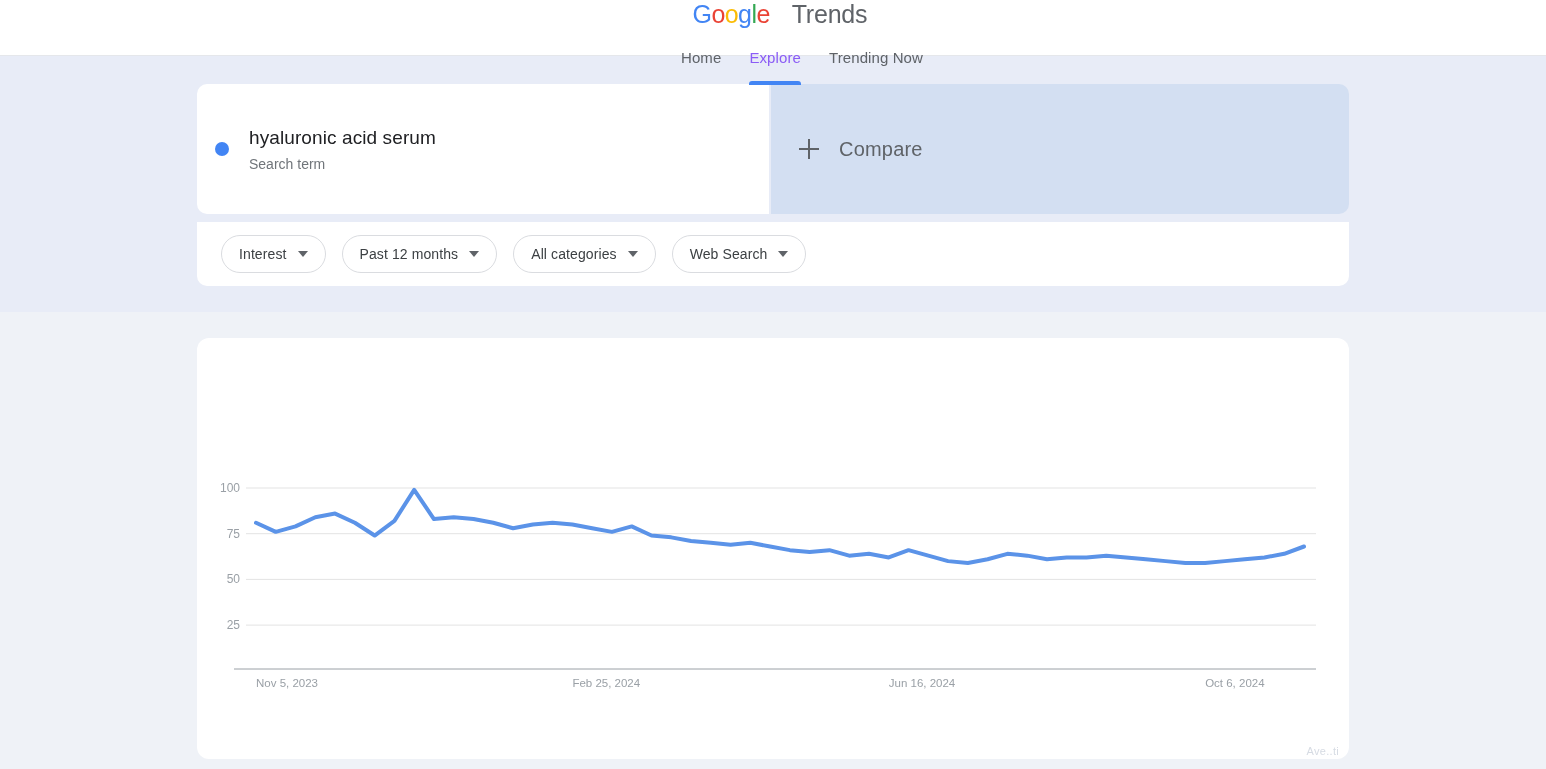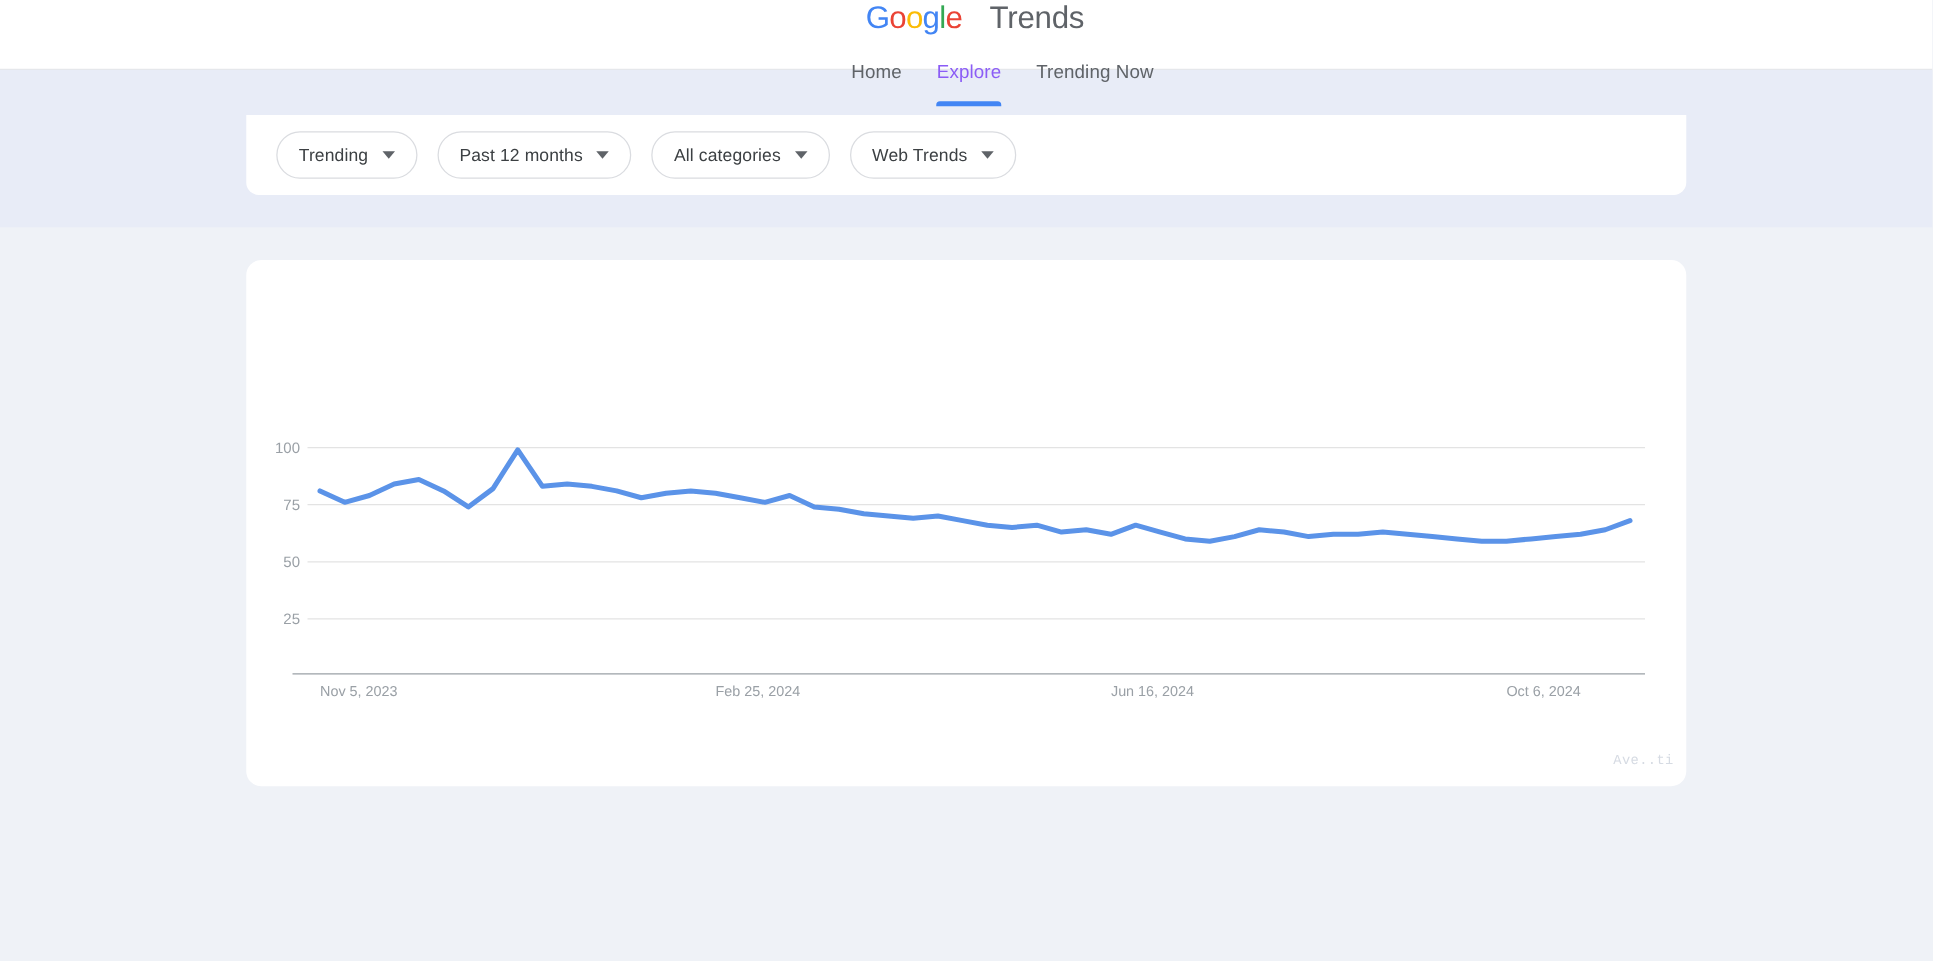--- a/index.html
+++ b/index.html
@@ -245,61 +245,73 @@
     left: 0; top: 0;
     width: 1152px;
     height: 421px;
     pointer-events: none;
   }
   .plot-svg { display: block; }
 
   .watermark {
     position: absolute;
     right: 10px;
-    bottom: 14px;
+    bottom: 2px;
     font-size: 11px;
     color: #d6dbe3;
     letter-spacing: 0.3px;
-    font-family: Liberation Mono, monospace;
   }
 </style>
 </head>
 <body>
 
 <div class="header">
   <div class="brand">
     <span class="g-logo">
       <span>G</span><span>o</span><span>o</span><span>g</span><span>l</span><span>e</span>
     </span>
     <span class="trends-word">Trends</span>
   </div>
   <nav class="nav">
     <div class="nav-item">Home</div>
     <div class="nav-item active">Explore</div>
     <div class="nav-item">Trending Now</div>
   </nav>
 </div>
 
 <div class="band-top">
+  <div class="query-row">
+    <div class="term-card">
+      <div class="term-dot"></div>
+      <div class="term-text">
+        <div class="term-title">hyaluronic acid serum</div>
+        <div class="term-sub">Search term</div>
+      </div>
+    </div>
+    <div class="compare-card">
+      <div class="plus-icon"></div>
+      <div class="compare-label">Compare</div>
+    </div>
+  </div>
 
   <div class="filter-bar">
     <div class="chip">
-      <span>Trending</span>
+      <span>Interest</span>
       <span class="caret"></span>
     </div>
     <div class="chip">
       <span>Past 12 months</span>
       <span class="caret"></span>
     </div>
     <div class="chip">
       <span>All categories</span>
       <span class="caret"></span>
     </div>
     <div class="chip">
-      <span>Web Trends</span>
+      <span>Web Search</span>
       <span class="caret"></span>
     </div>
   </div>
 </div>
 
 <div class="band-bottom">
   <div class="chart-card">
 
     <div class="plot-wrap">
       <svg class="plot-svg" id="plot" width="1152" height="421">

